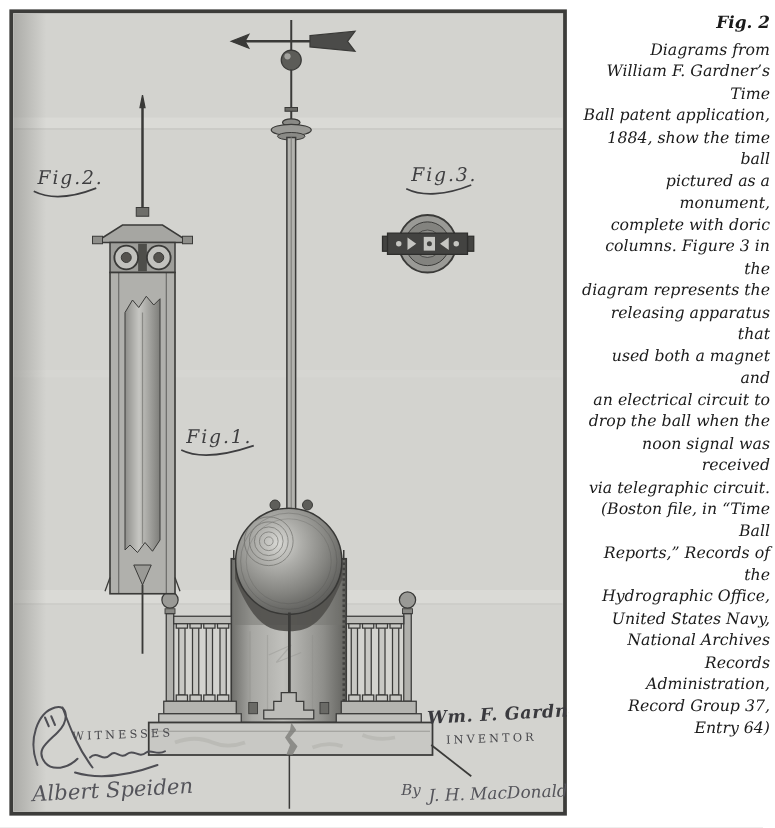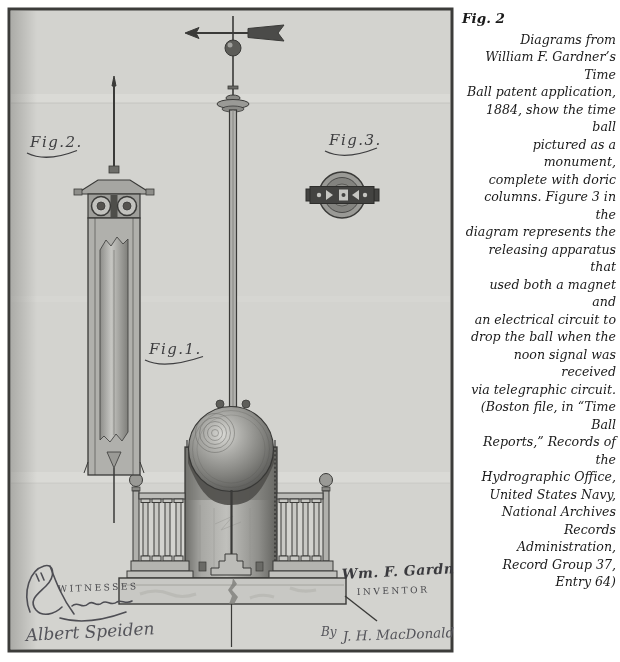--- a/index.html
+++ b/index.html
@@ -16,21 +16,21 @@
   .fig-label{font-family:"DejaVu Serif",serif;font-style:italic;font-size:15px;fill:#3e3e40;letter-spacing:1.5px;}
   .engraved-caps{font-family:"DejaVu Serif",serif;font-size:9px;letter-spacing:2.5px;fill:#48484c;}
   .inventor-name{font-family:"DejaVu Serif",serif;font-style:italic;font-weight:bold;font-size:14px;fill:#3a3a3e;letter-spacing:.5px;}
   .sig{font-family:"DejaVu Serif",serif;font-style:italic;fill:#54545a;}
   .sig-lg{font-size:17px;}
   .sig-md{font-size:13.5px;}
   .sig-sm{font-size:12px;}
 
   
   .caption{position:absolute;left:462px;top:10px;width:154px;color:#1a1a1a;}
-  .caption h3{margin:0 0 4px 0;font-family:"DejaVu Serif",serif;font-style:italic;font-weight:bold;font-size:13.5px;line-height:1.25;}
+  .caption h3{margin:0 0 4px 0;font-family:"DejaVu Serif",serif;font-style:italic;font-weight:bold;font-size:13.5px;line-height:1.25;text-align:right;}
   .caption p{margin:0;font-family:"DejaVu Serif",serif;font-style:italic;font-size:12.6px;line-height:17.5px;white-space:pre-line;text-align:right;}
 </style>
 </head>
 <body>
 
 <div class="page">
 
   <figure class="photo">
     <svg width="455" height="662" viewBox="0 0 455 662">
       <defs>

